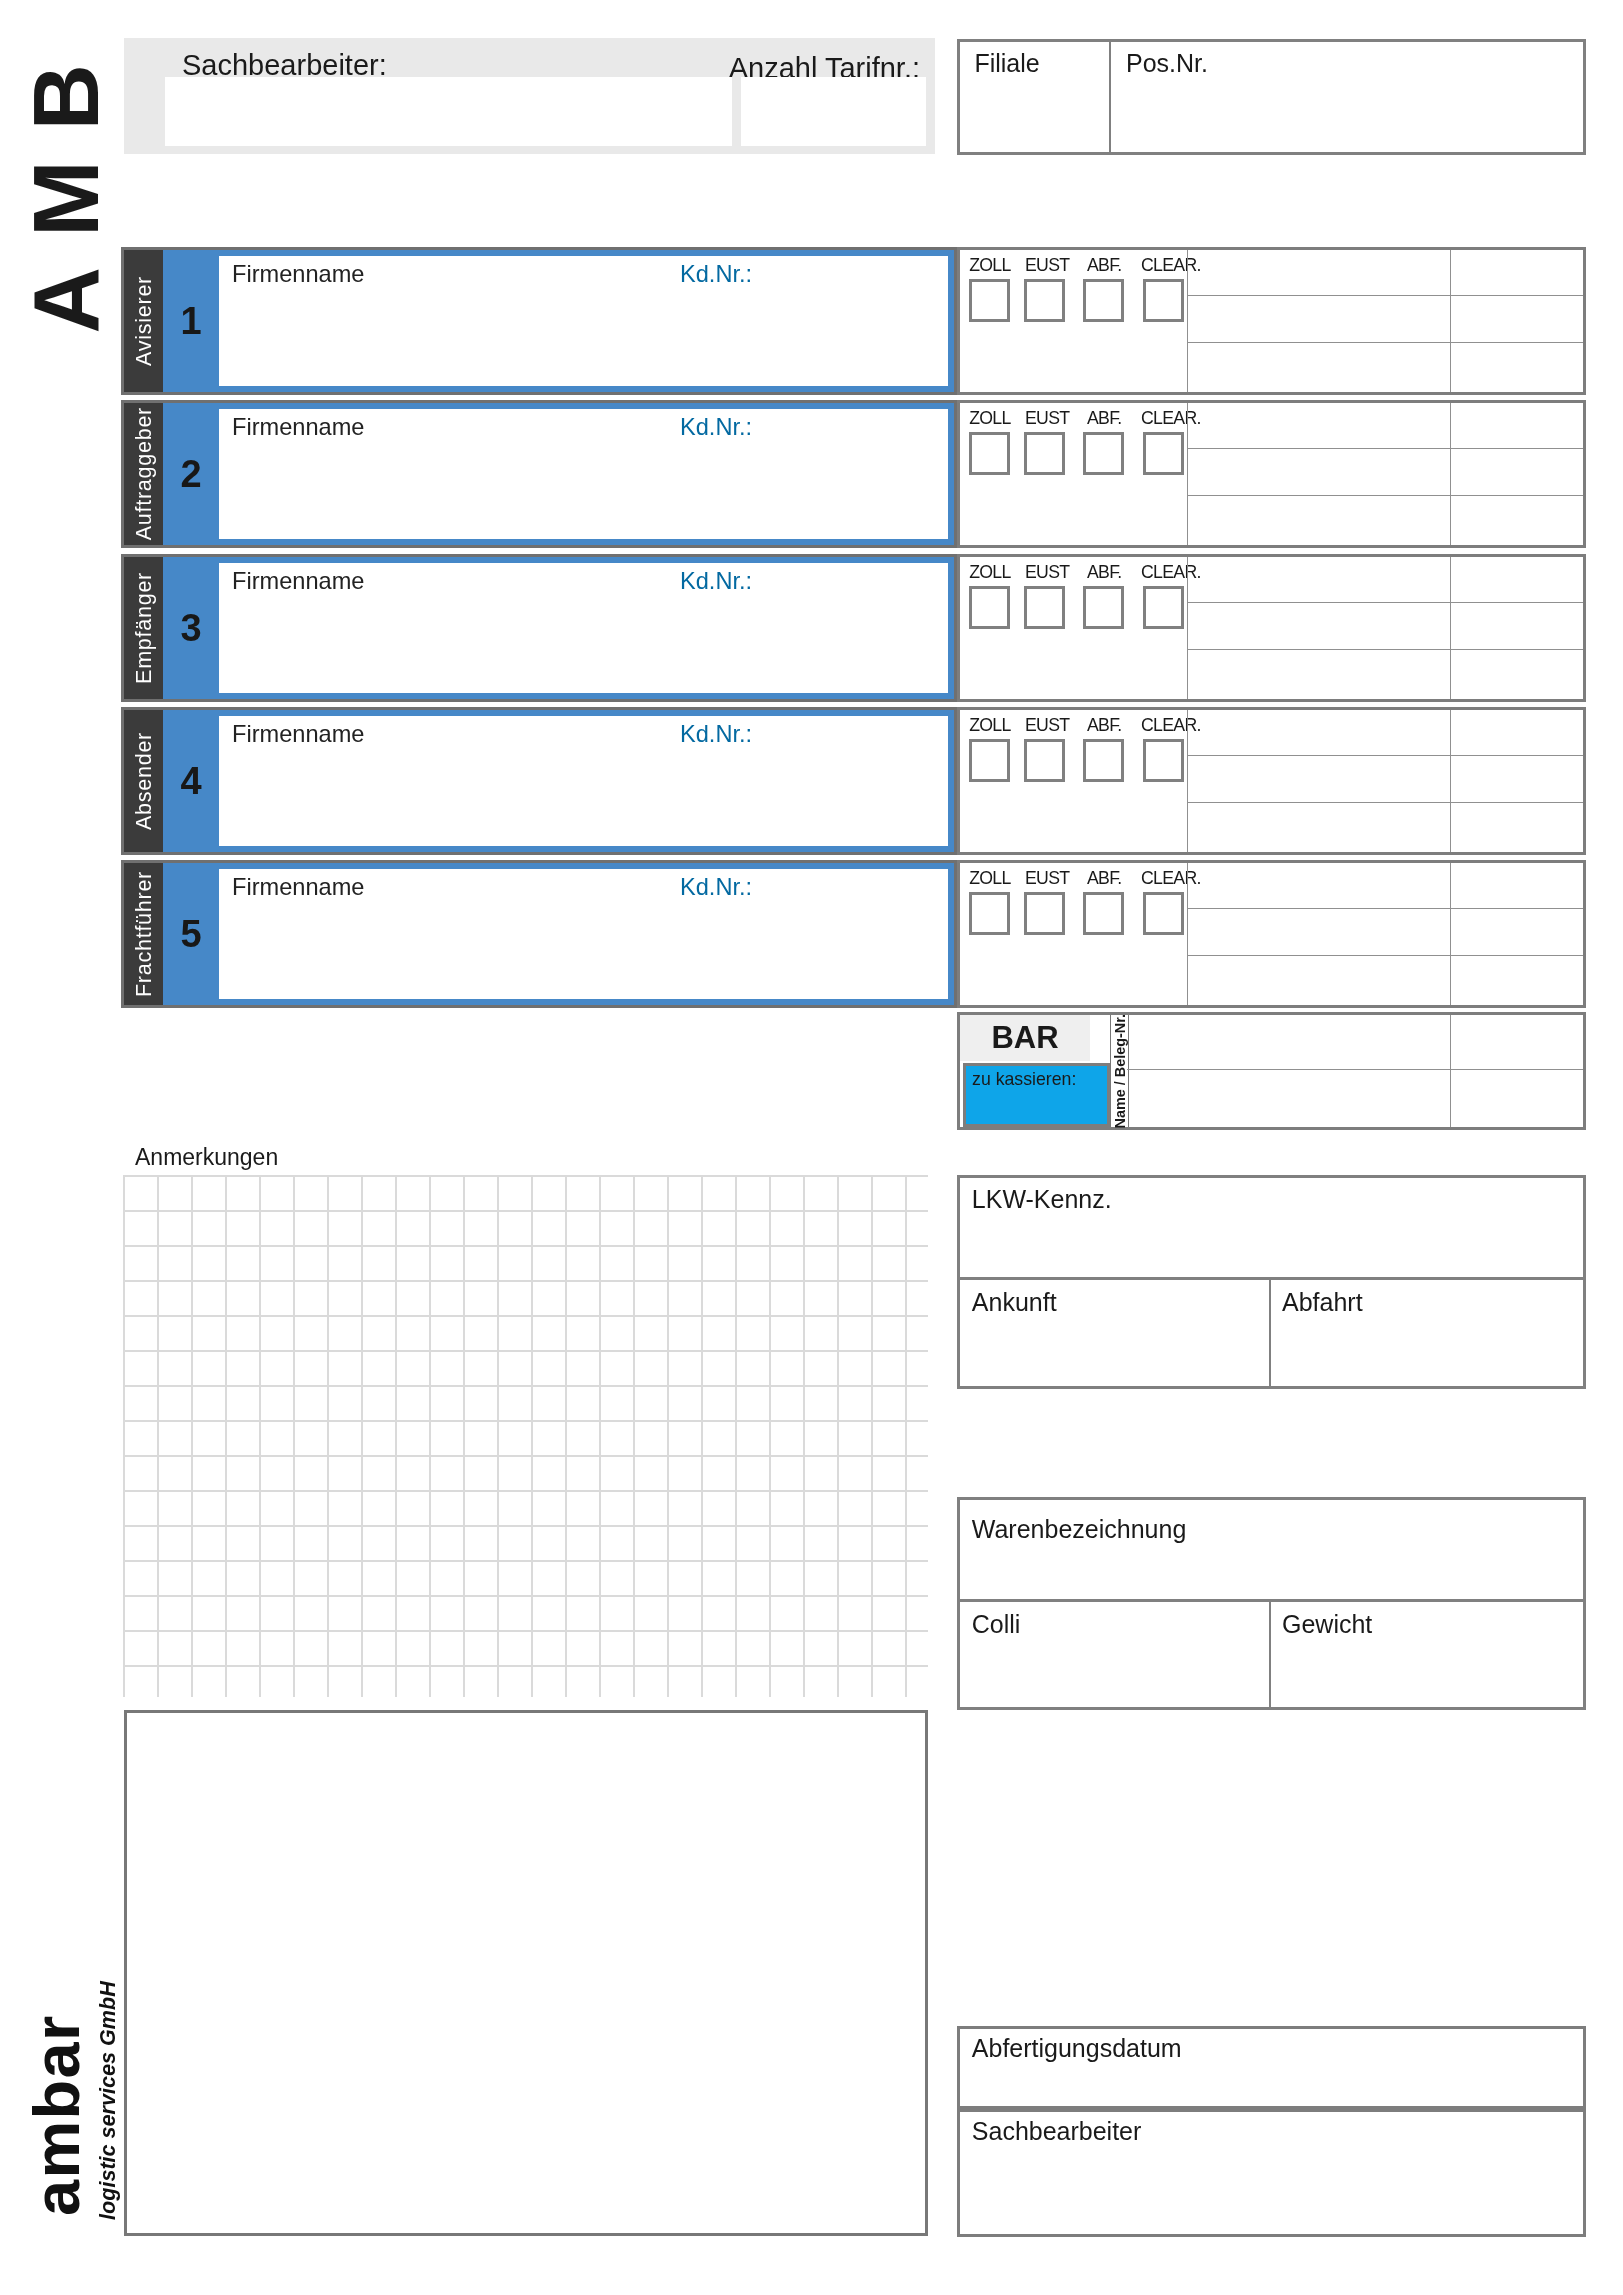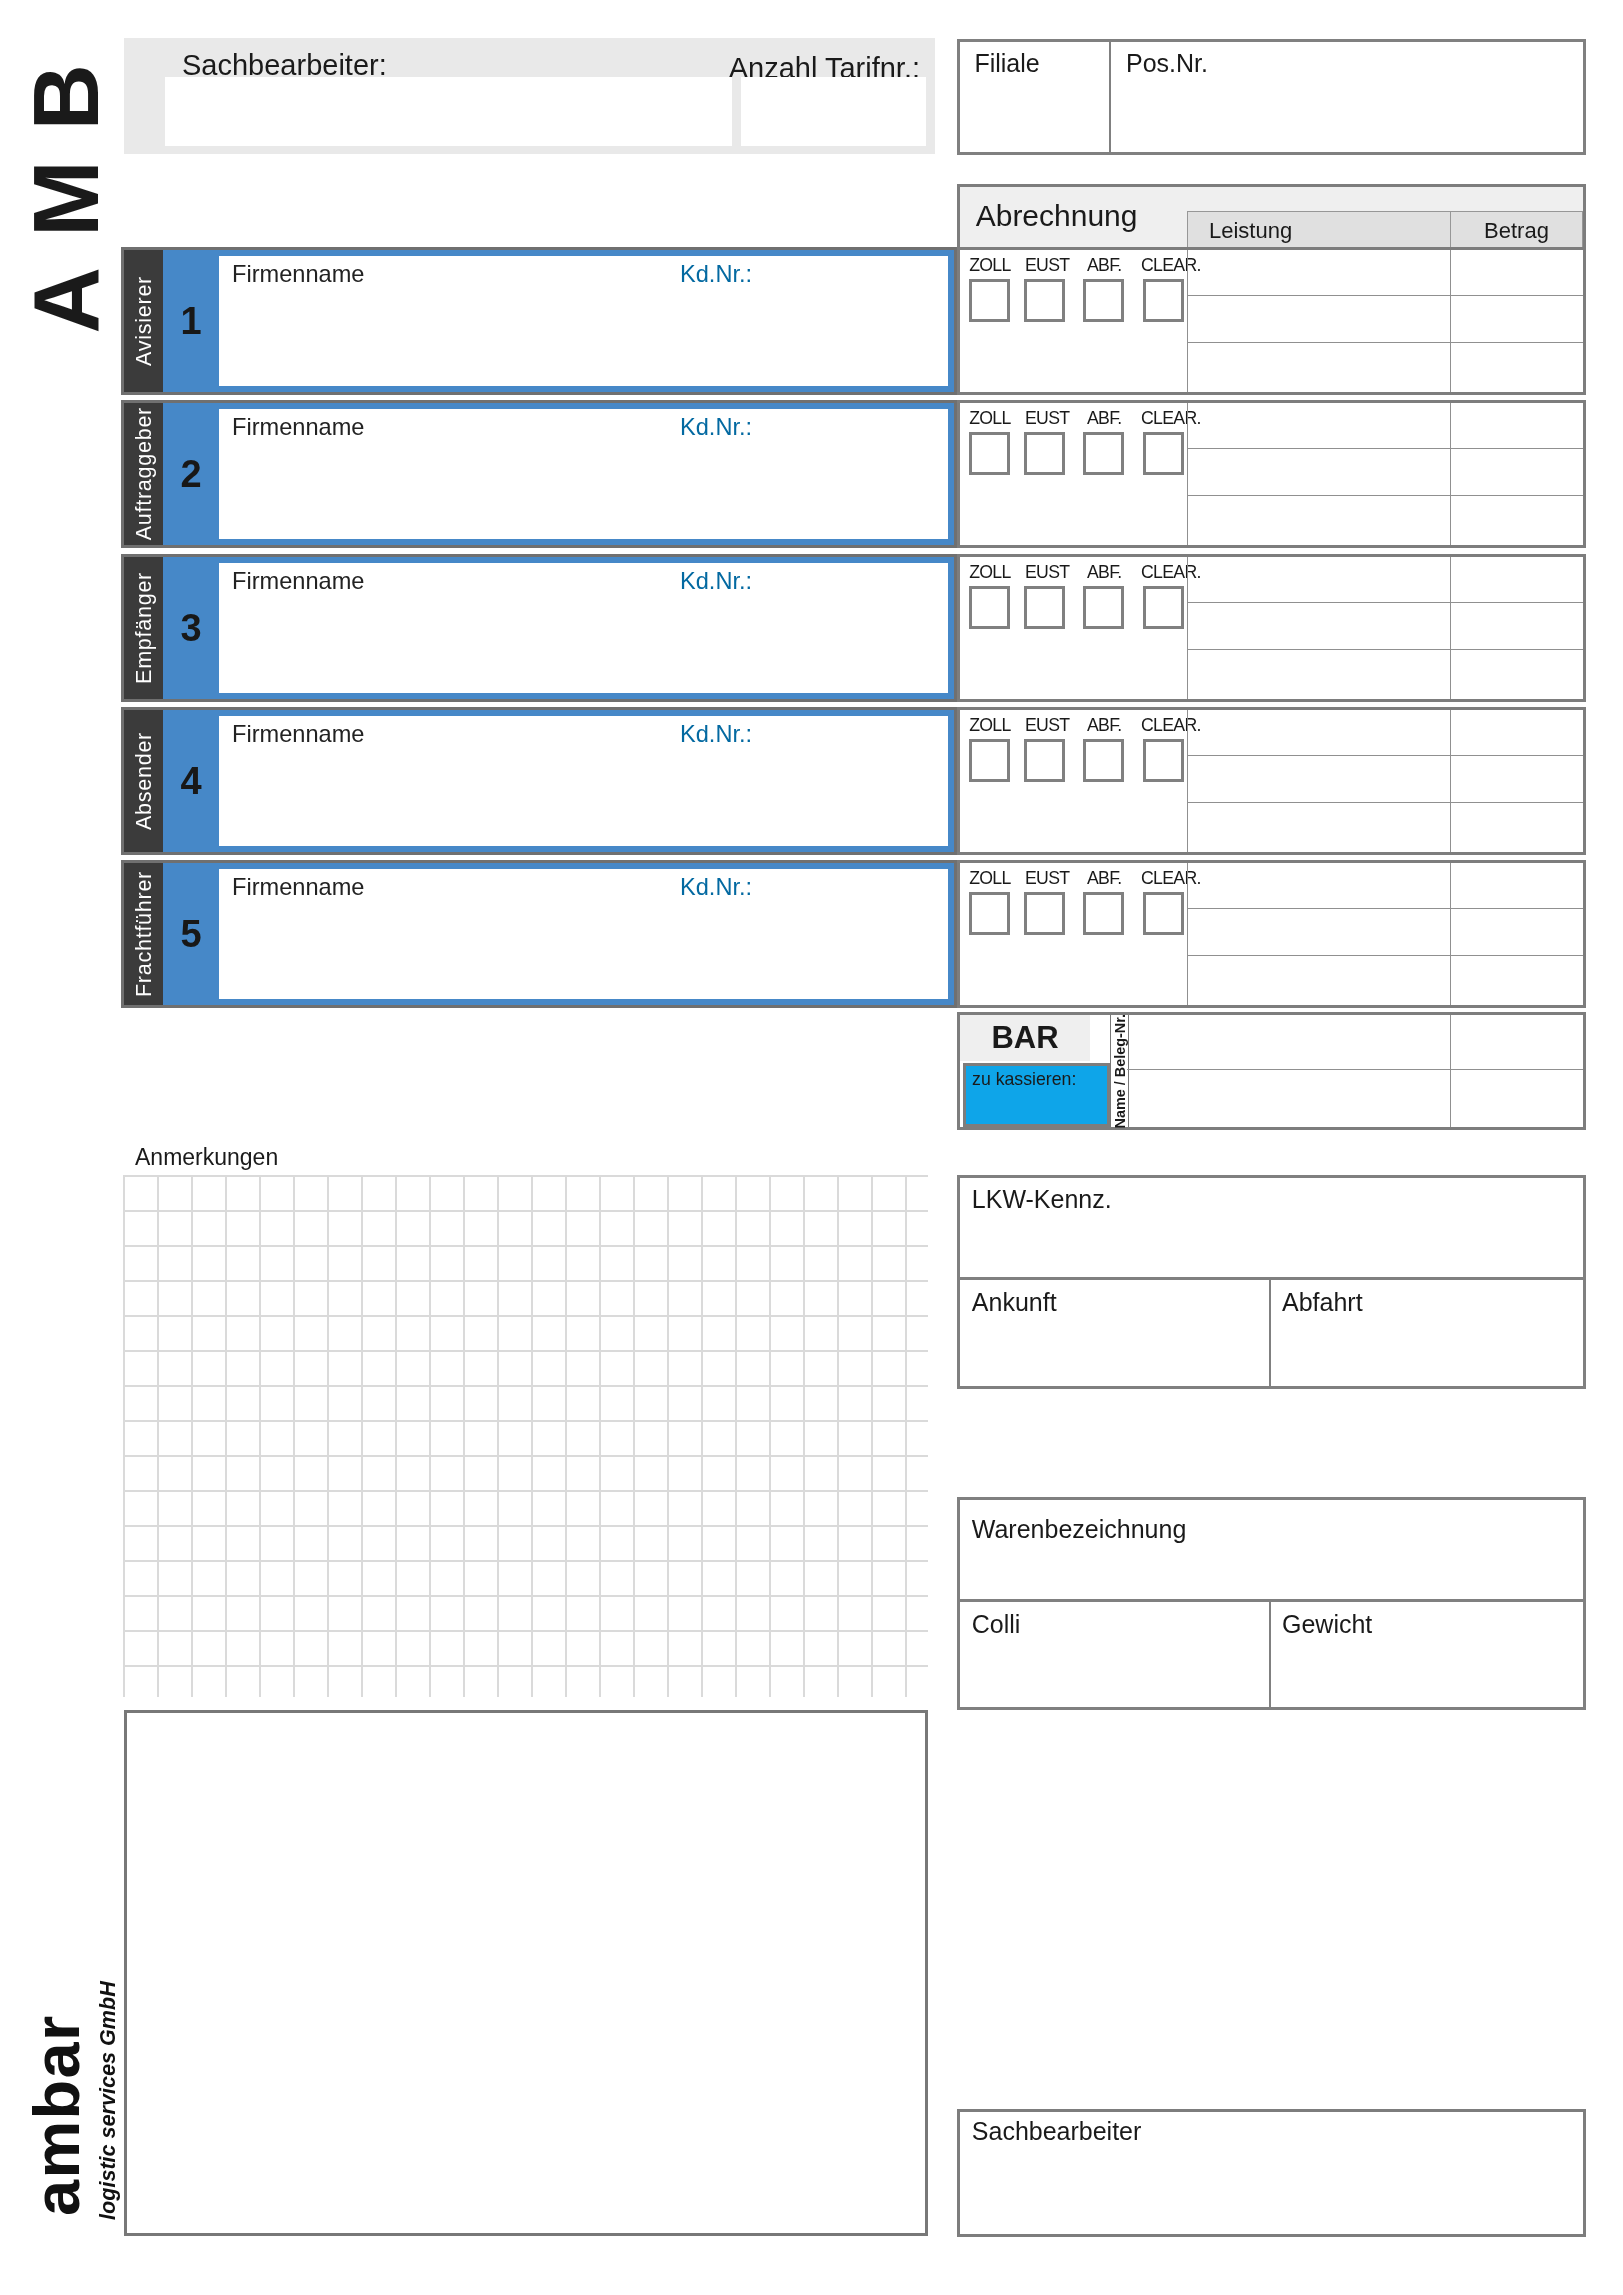--- a/index.html
+++ b/index.html
@@ -92,29 +92,20 @@
     <div class="winput" style="left:41px;top:39px;width:567px;height:69px;"></div>
     <div class="winput" style="left:617px;top:39px;width:185px;height:69px;"></div>
   </div>
 
   <div class="abs gbox" style="left:957px;top:39px;width:629px;height:116px;border-color:#808080;">
     <div class="abs" style="left:149px;top:0;bottom:0;width:2px;background:#808080;"></div>
     <span class="flabel" style="left:14.4px;top:6.5px;">Filiale</span>
     <span class="flabel" style="left:166px;top:6.5px;">Pos.Nr.</span>
   </div>
 
-  <div class="abs gbox abr-head">
-    <span class="abr-title">Abrechnung</span>
-    <div class="colcell leist">
-        <span>Leistung</span>
-      </div>
-    <div class="colcell betr">
-        <span>Betrag</span>
-      </div>
-  </div>
 
   <div class="abs gbox block" style="top:247px;">
     <span class="cb-label" style="left:9.2px;">ZOLL</span>
     <span class="cb-label" style="left:65px;">EUST</span>
     <span class="cb-label" style="left:127px;">ABF.</span>
     <span class="cb-label" style="left:181px;">CLEAR.</span>
     <div class="cbox" style="left:9.2px;"></div>
     <div class="cbox" style="left:64px;"></div>
     <div class="cbox" style="left:123px;"></div>
     <div class="cbox" style="left:183px;"></div>
@@ -257,20 +248,23 @@
   <div class="abs gbox" style="left:957px;top:1497px;width:629px;height:213px;border-color:#808080;">
     <span class="flabel" style="left:11.8px;top:15px;">Warenbezeichnung</span>
     <div class="divh" style="top:99px;"></div>
     <div class="divv" style="left:309px;top:102px;bottom:0;background:#808080;"></div>
     <span class="flabel" style="left:11.8px;top:110px;">Colli</span>
     <span class="flabel" style="left:322px;top:110px;">Gewicht</span>
   </div>
 
   <div class="abs bigbox"></div>
 
+  <div class="abs gbox" style="left:957px;top:2026px;width:629px;height:83px;">
+    <span class="flabel" style="left:11.8px;top:5.2px;">Abfertigungsdatum</span>
+  </div>
   <div class="abs gbox" style="left:957px;top:2109px;width:629px;height:128px;">
     <span class="flabel" style="left:11.8px;top:5.2px;">Sachbearbeiter</span>
   </div>
 
   <div class="abs ambar">
     <span class="vtext ambar-name">ambar</span>
     <span class="vtext ambar-tag">logistic services GmbH</span>
   </div>
 
 </div>

